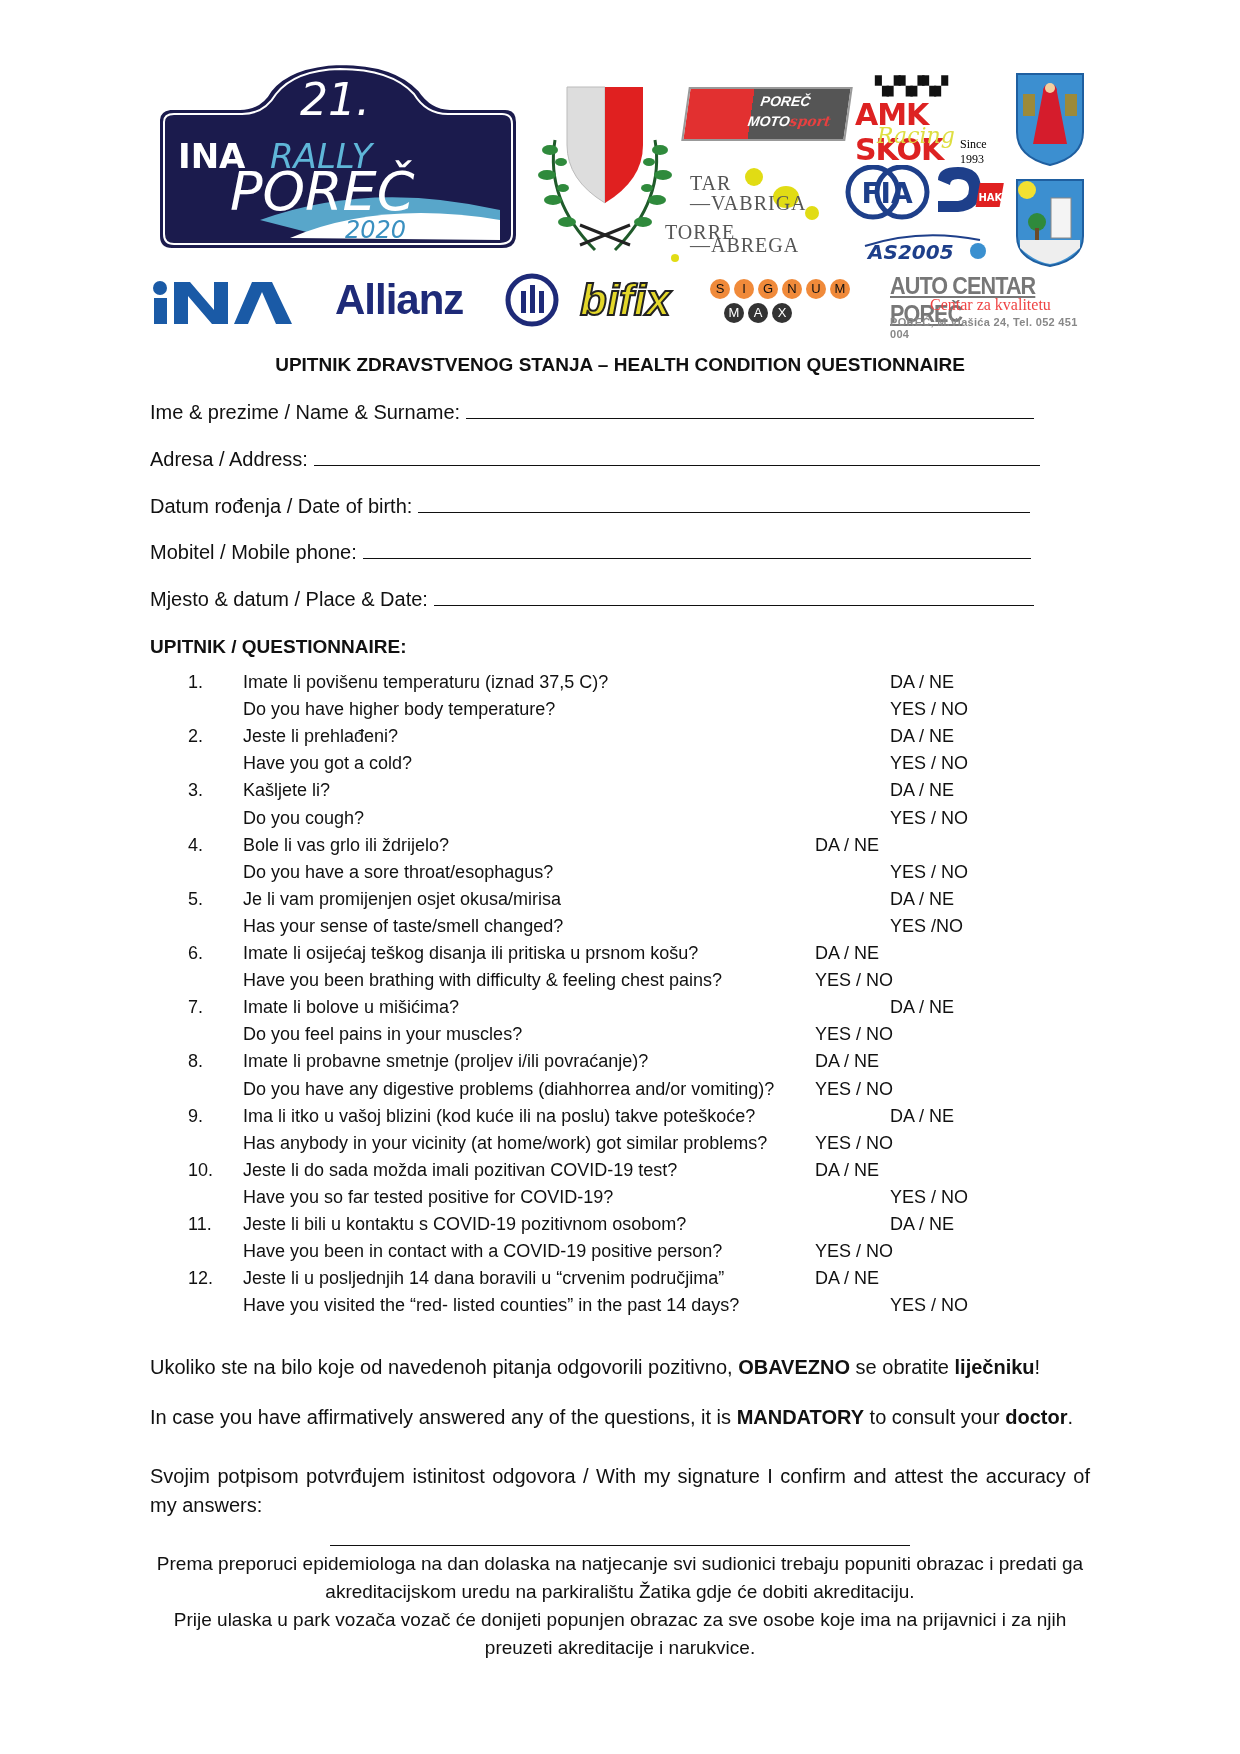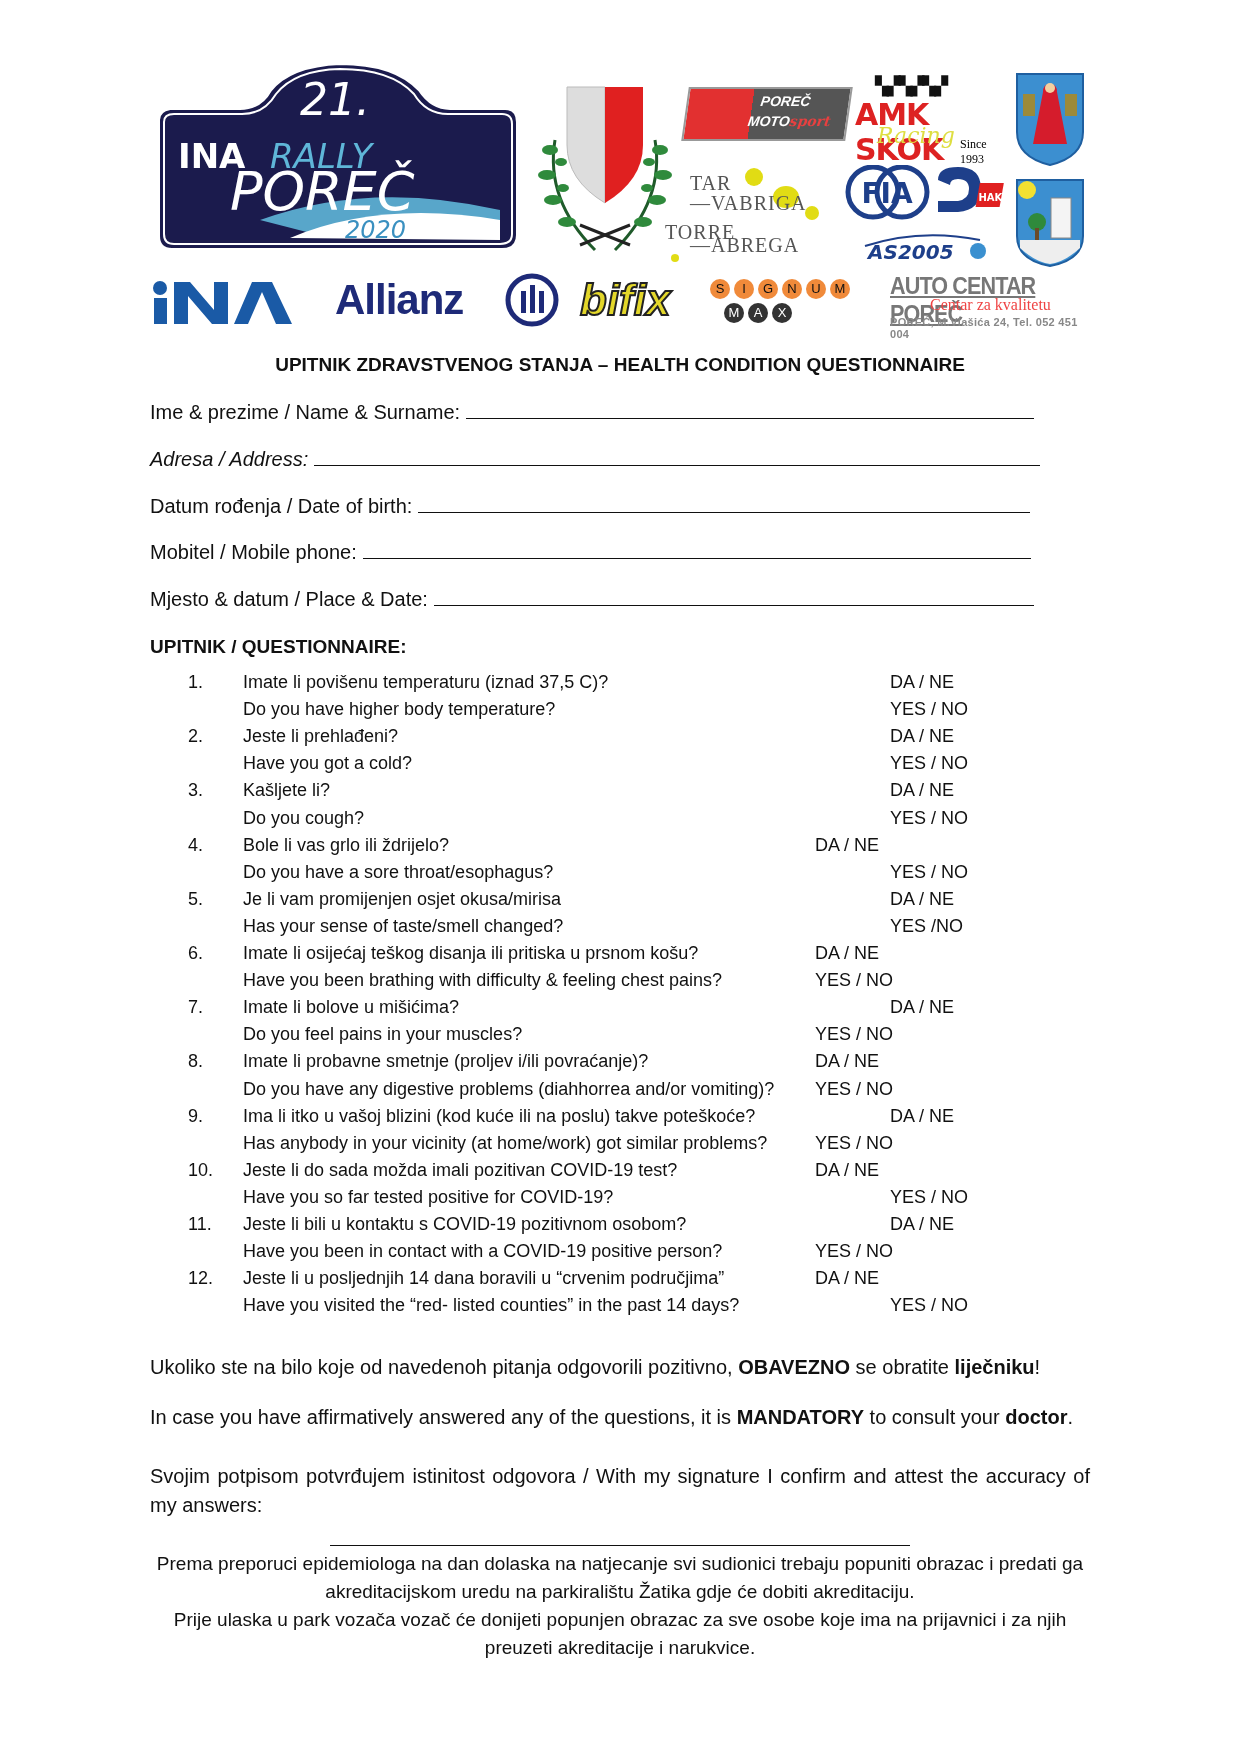--- a/index.html
+++ b/index.html
@@ -204,21 +204,21 @@
   <span class="n">AUTO CENTAR POREČ</span>
   <span class="s">Centar za kvalitetu</span>
   <span class="a">POREĆ, M.Vlašića 24, Tel. 052 451 004</span>
 </div>
 
 <div class="abs title">UPITNIK ZDRAVSTVENOG STANJA – HEALTH CONDITION QUESTIONNAIRE</div>
 
 <div class="abs field" style="top:400px;">
   <span>Ime &amp; prezime / Name &amp; Surname:</span><span class="line" style="width:568px;"></span>
 </div>
-<div class="abs field" style="top:447px;font-style:italic;">
+<div class="abs field" style="top:447px;">
   <span>Adresa / Address:</span><span class="line" style="width:726px;"></span>
 </div>
 <div class="abs field" style="top:494px;">
   <span>Datum rođenja / Date of birth:</span><span class="line" style="width:612px;"></span>
 </div>
 <div class="abs field" style="top:540px;">
   <span>Mobitel / Mobile phone:</span><span class="line" style="width:668px;"></span>
 </div>
 <div class="abs field" style="top:587px;">
   <span>Mjesto &amp; datum / Place &amp; Date:</span><span class="line" style="width:600px;"></span>

